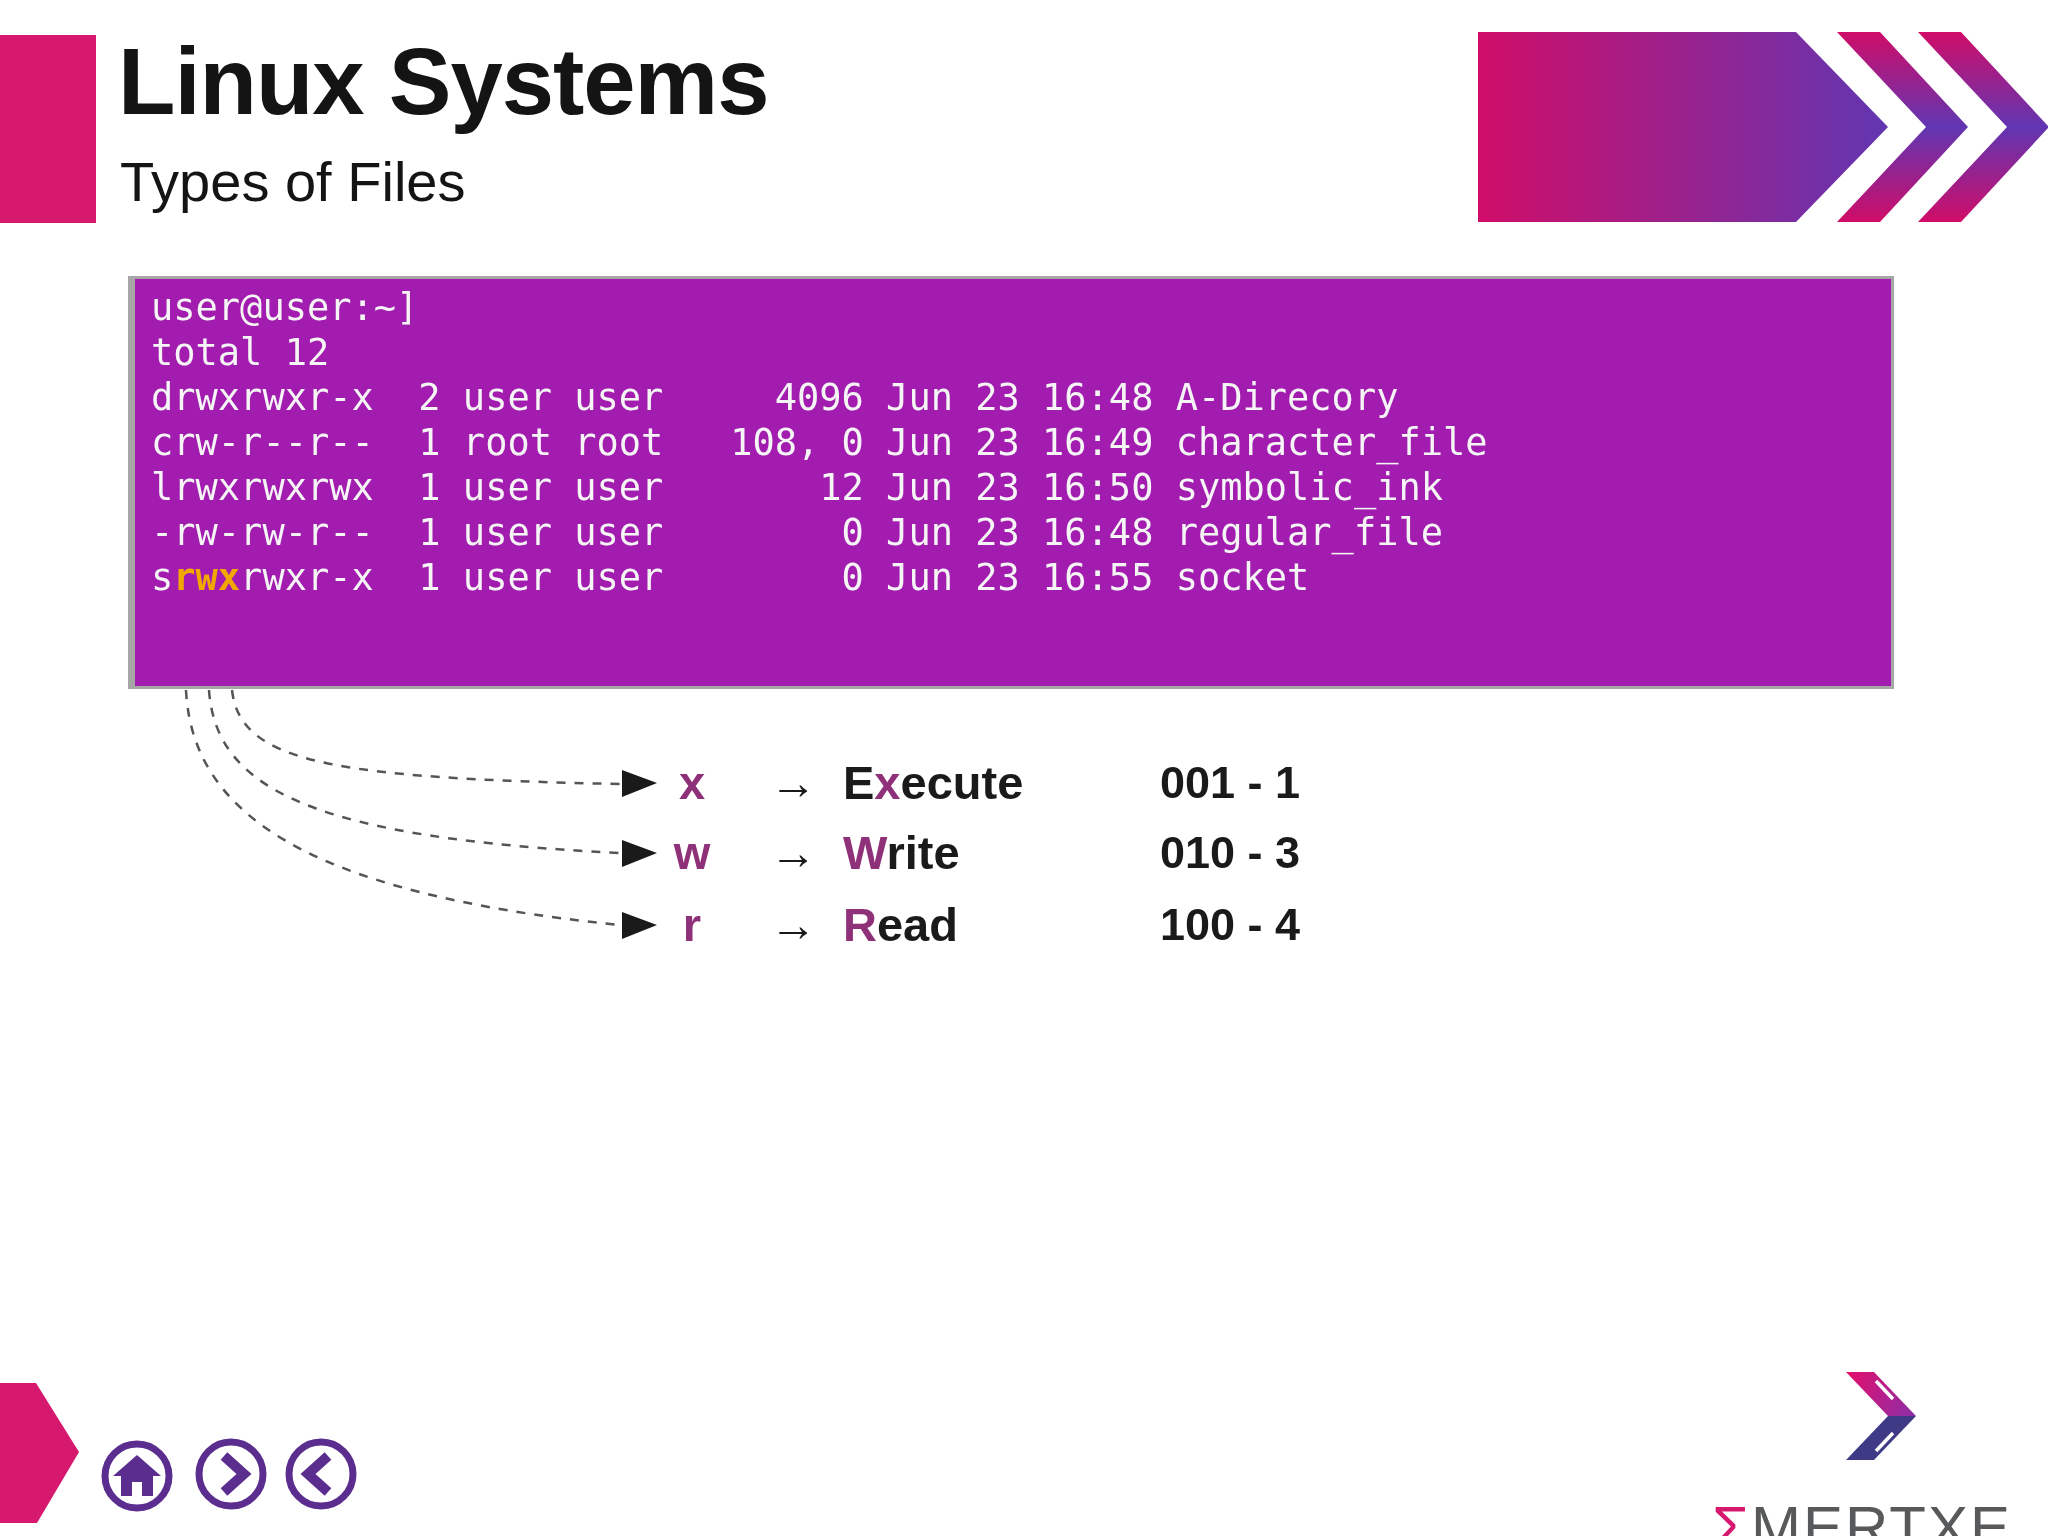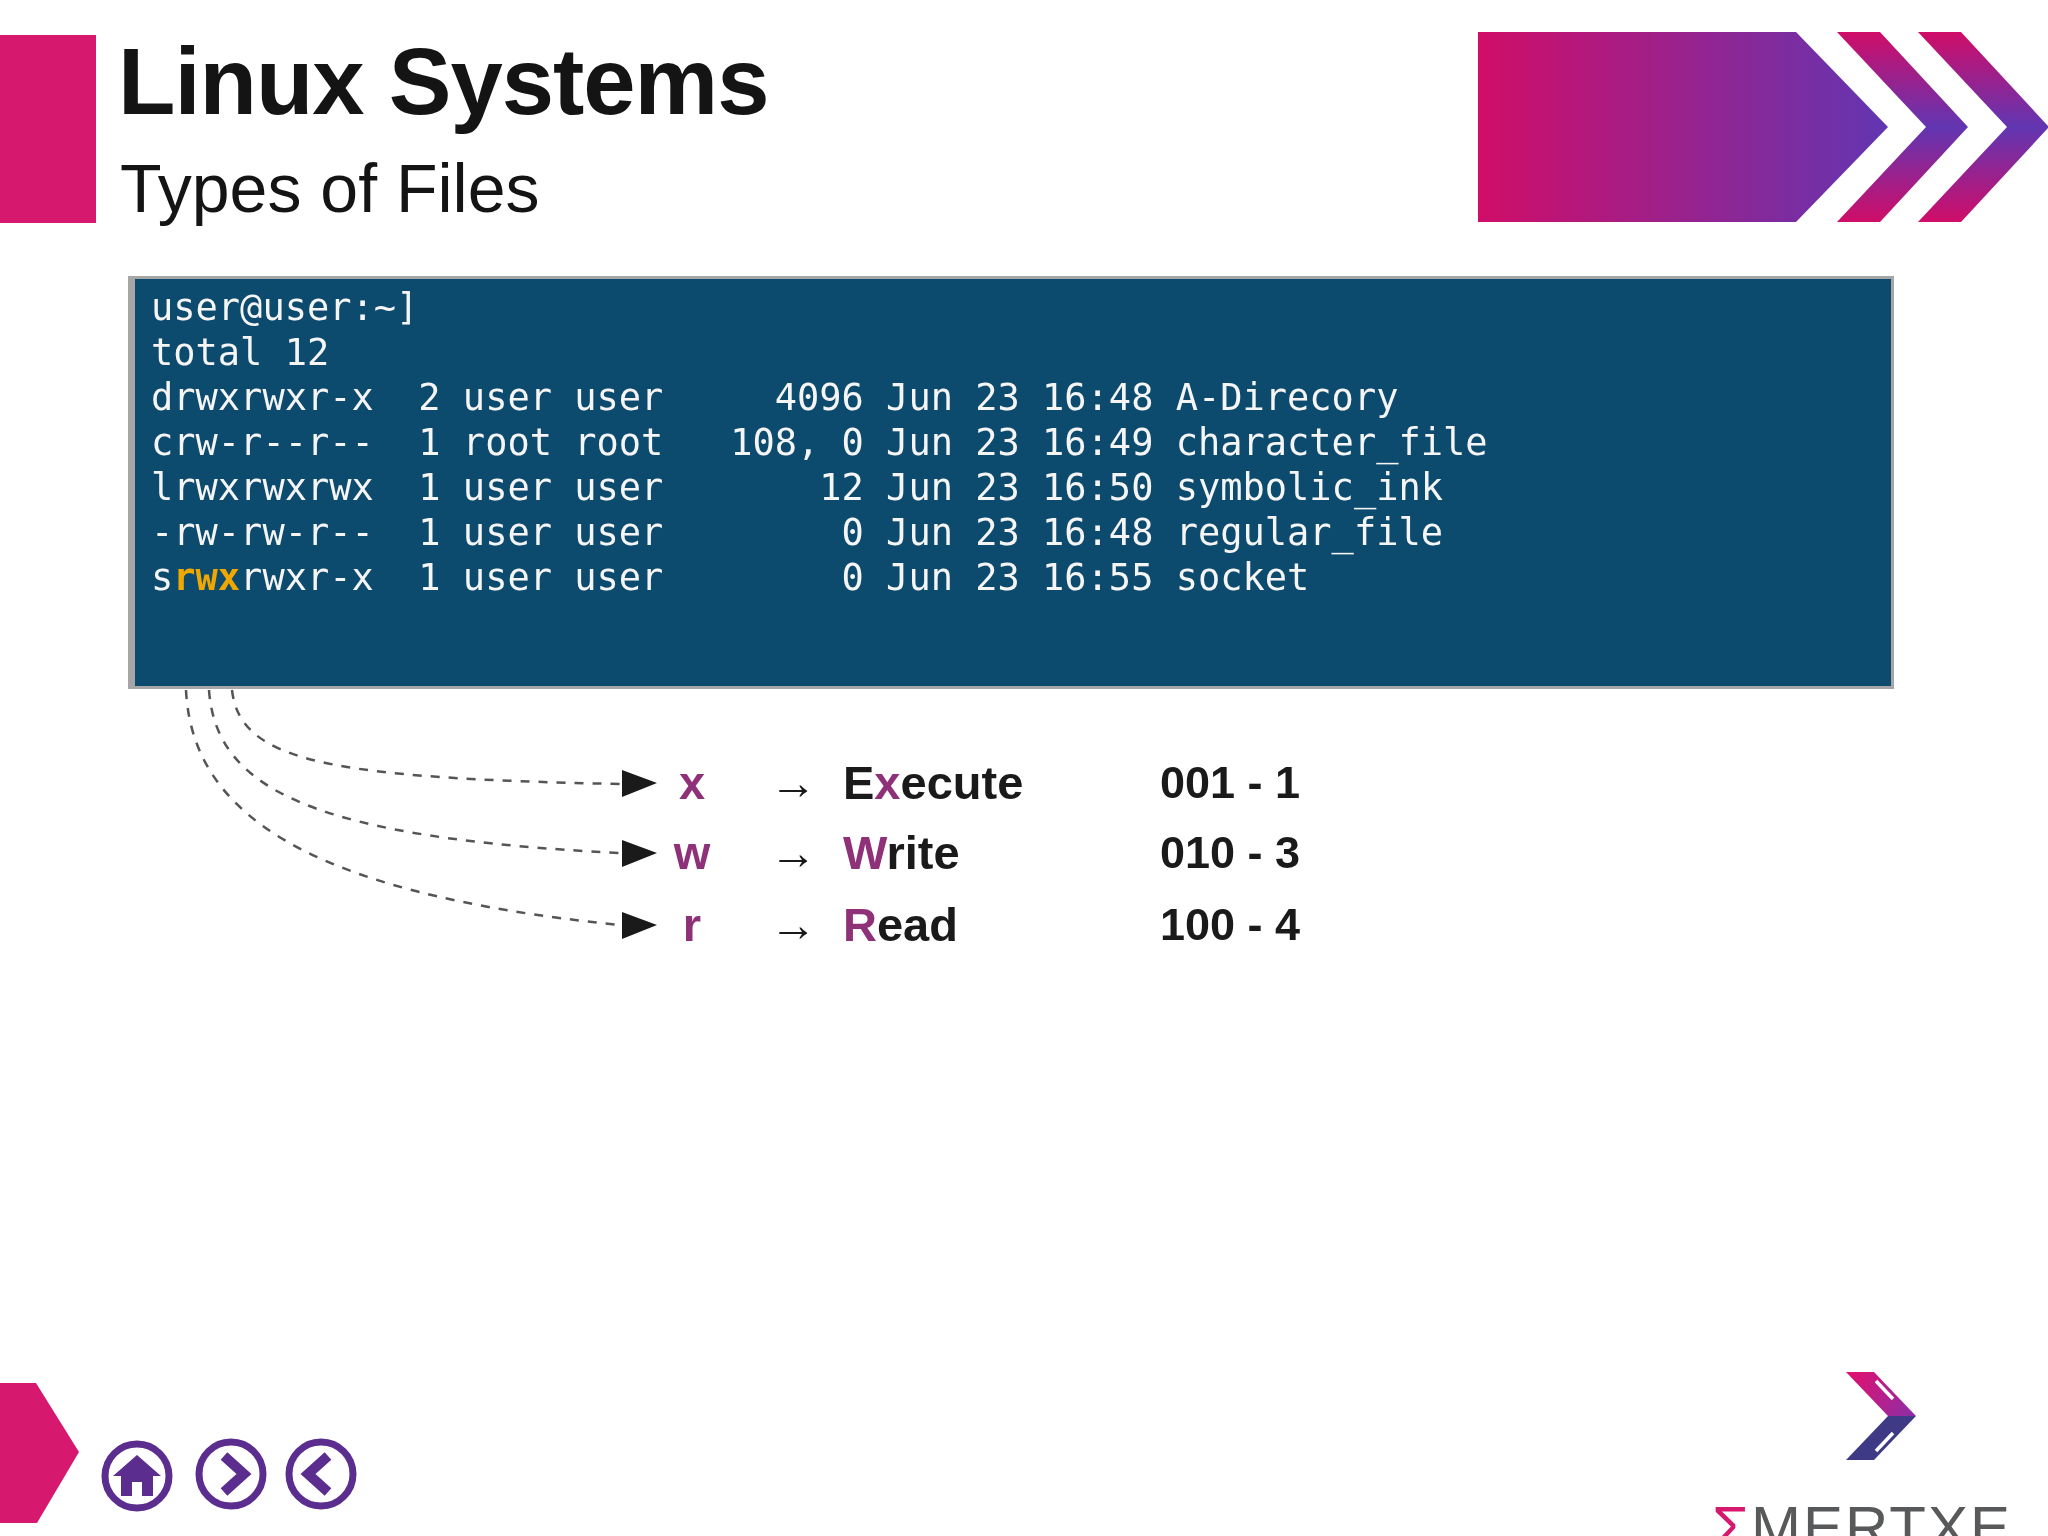--- a/index.html
+++ b/index.html
@@ -18,31 +18,31 @@
     width:96px; height:188px;
     background:#d6196e;
   }
   .page-title {
     position:absolute; left:118px; top:30px;
     font-size:94px; font-weight:700; letter-spacing:-1px;
     color:#141414; line-height:1.1;
   }
   .page-subtitle {
     position:absolute; left:120px; top:148px;
-    font-size:68px; font-weight:400;
+    font-size:56px; font-weight:400;
     color:#141414; line-height:1.2;
   }
 
   .decor-svg { position:absolute; left:0; top:0; width:2048px; height:1536px; pointer-events:none; }
 
   
   .terminal {
     position:absolute; left:128px; top:276px;
     width:1766px; height:413px;
-    background:#0c4a6e;
+    background:#a21caf;
     border:3px solid #a6a6a6;
     border-left-width:7px;
     padding:6px 0 0 16px;
     font-family:"DejaVu Sans Mono","Liberation Mono",monospace;
     font-size:37px; line-height:45px;
     color:#f5f5f5;
   }
   .terminal .tline { white-space:pre; }
   .terminal .hl {
     color:#f0a800; font-weight:bold;margin-top:12px;

